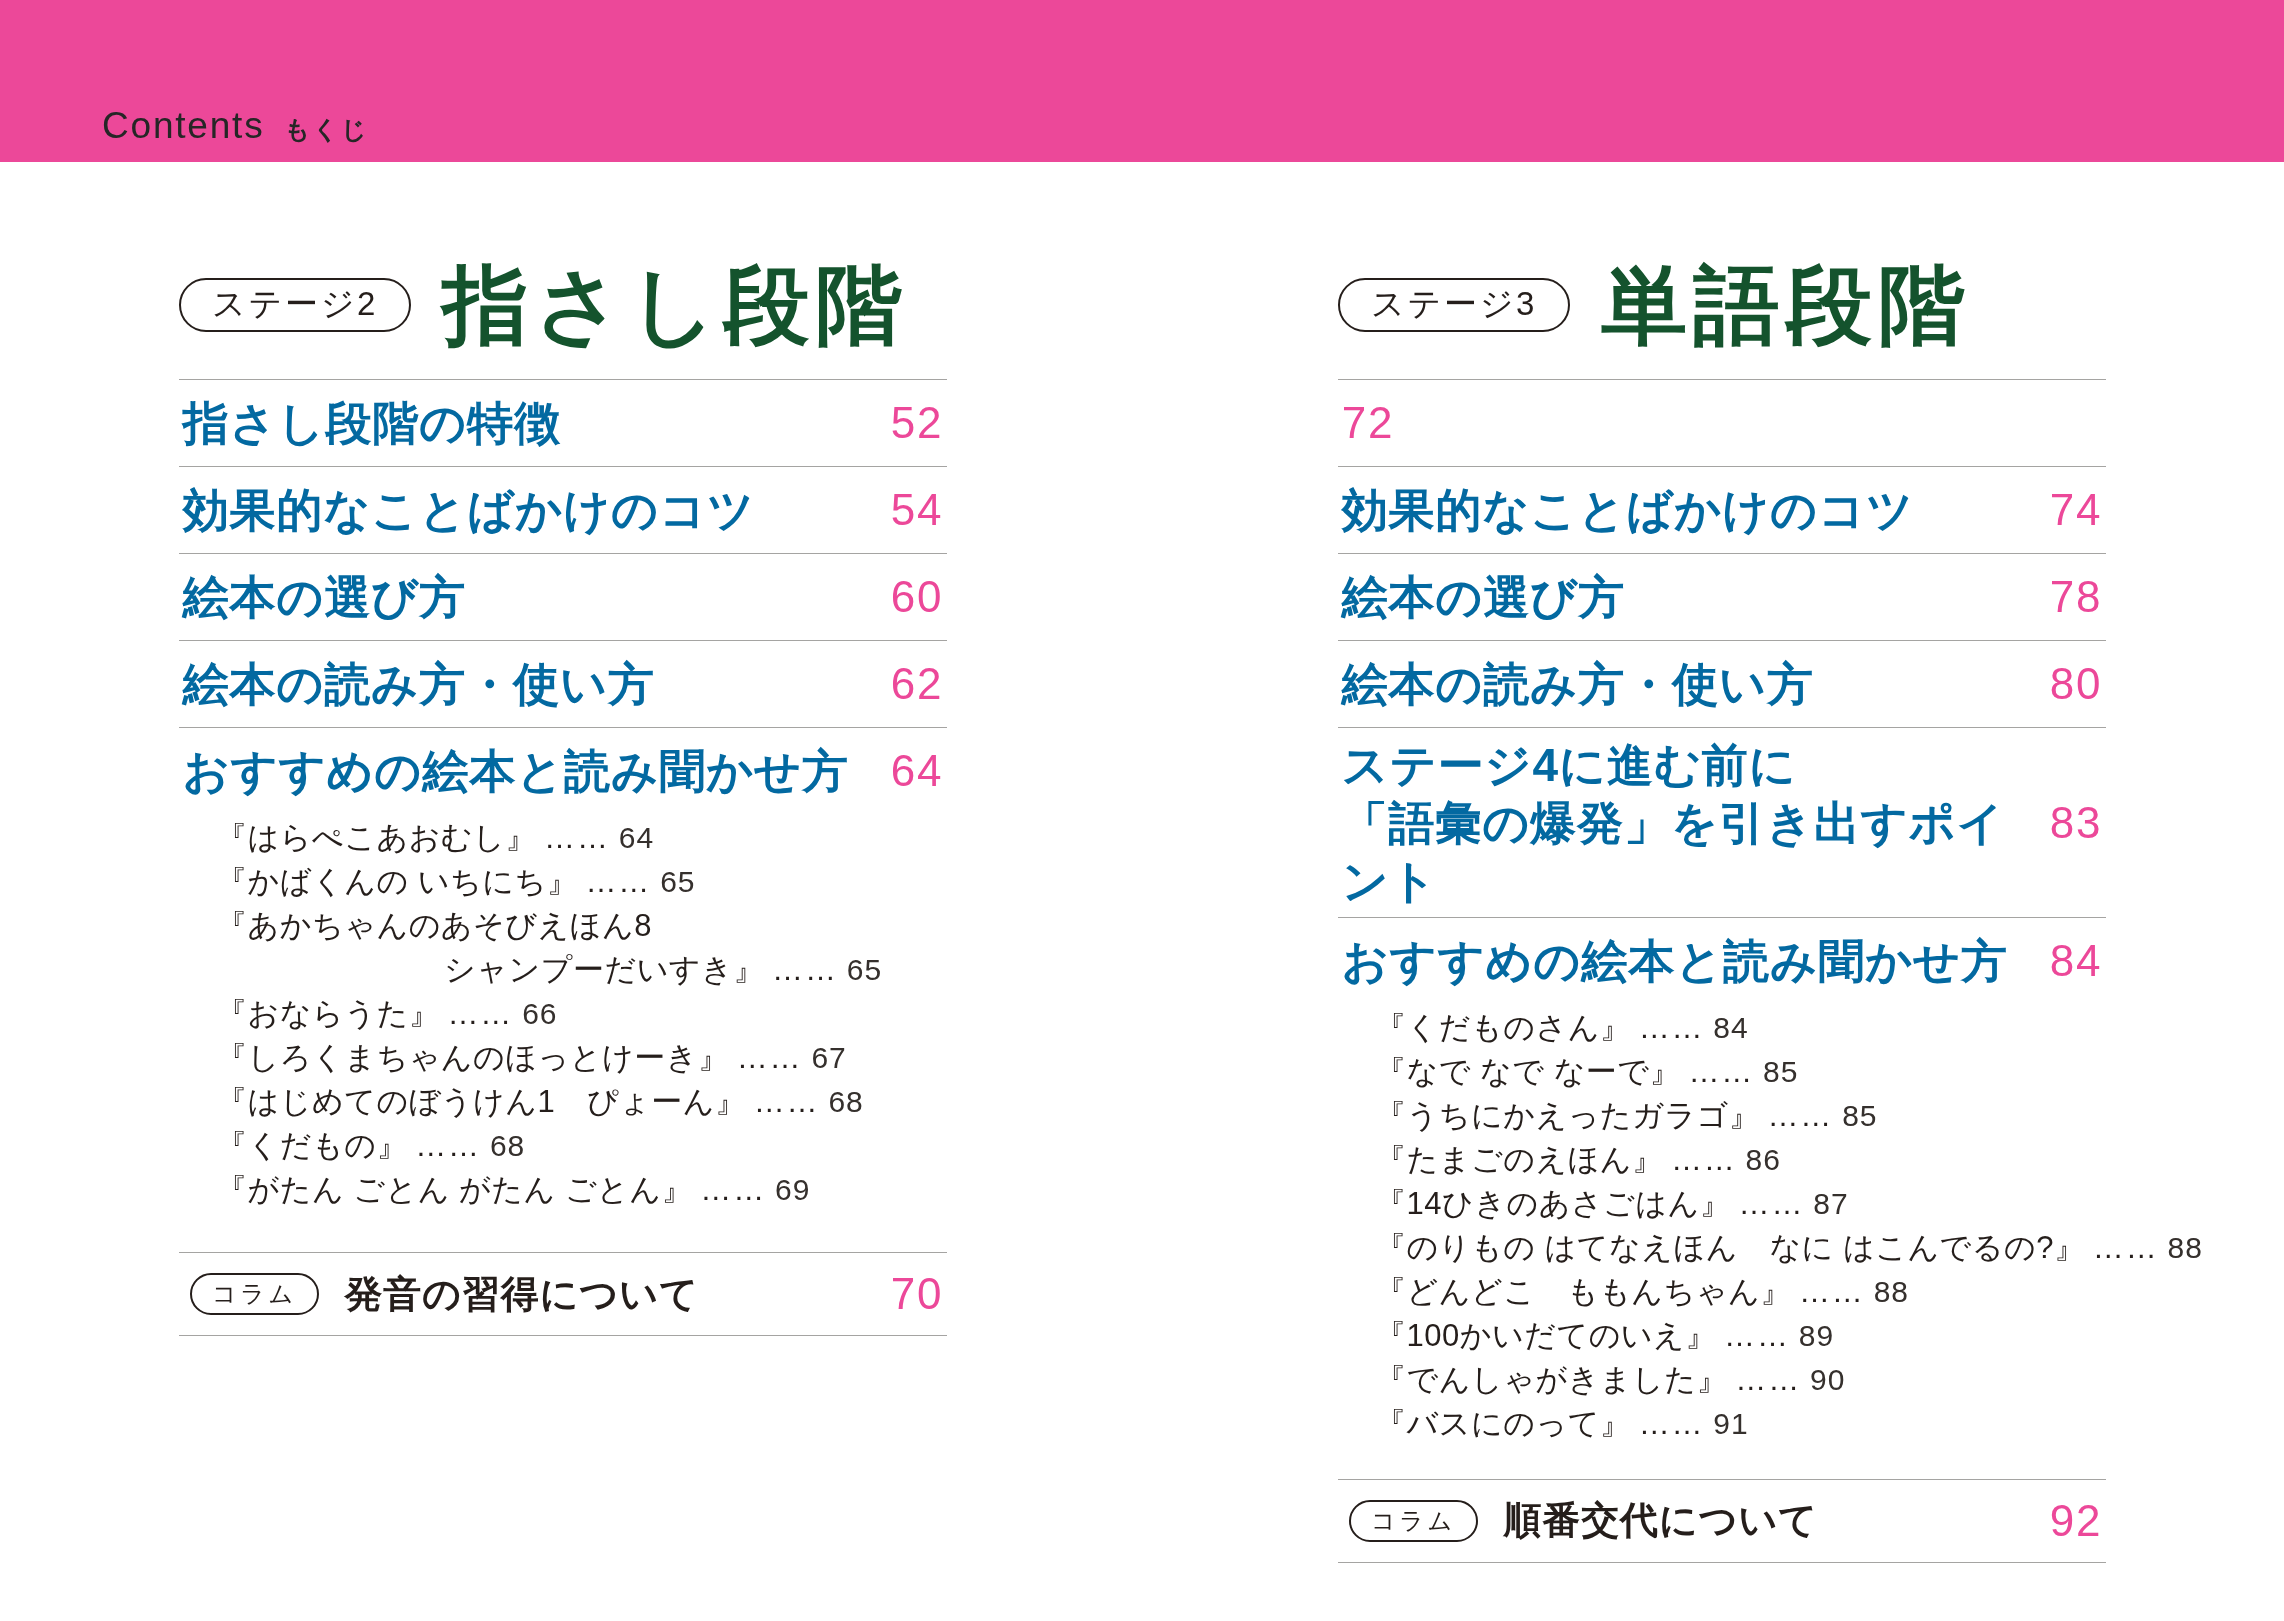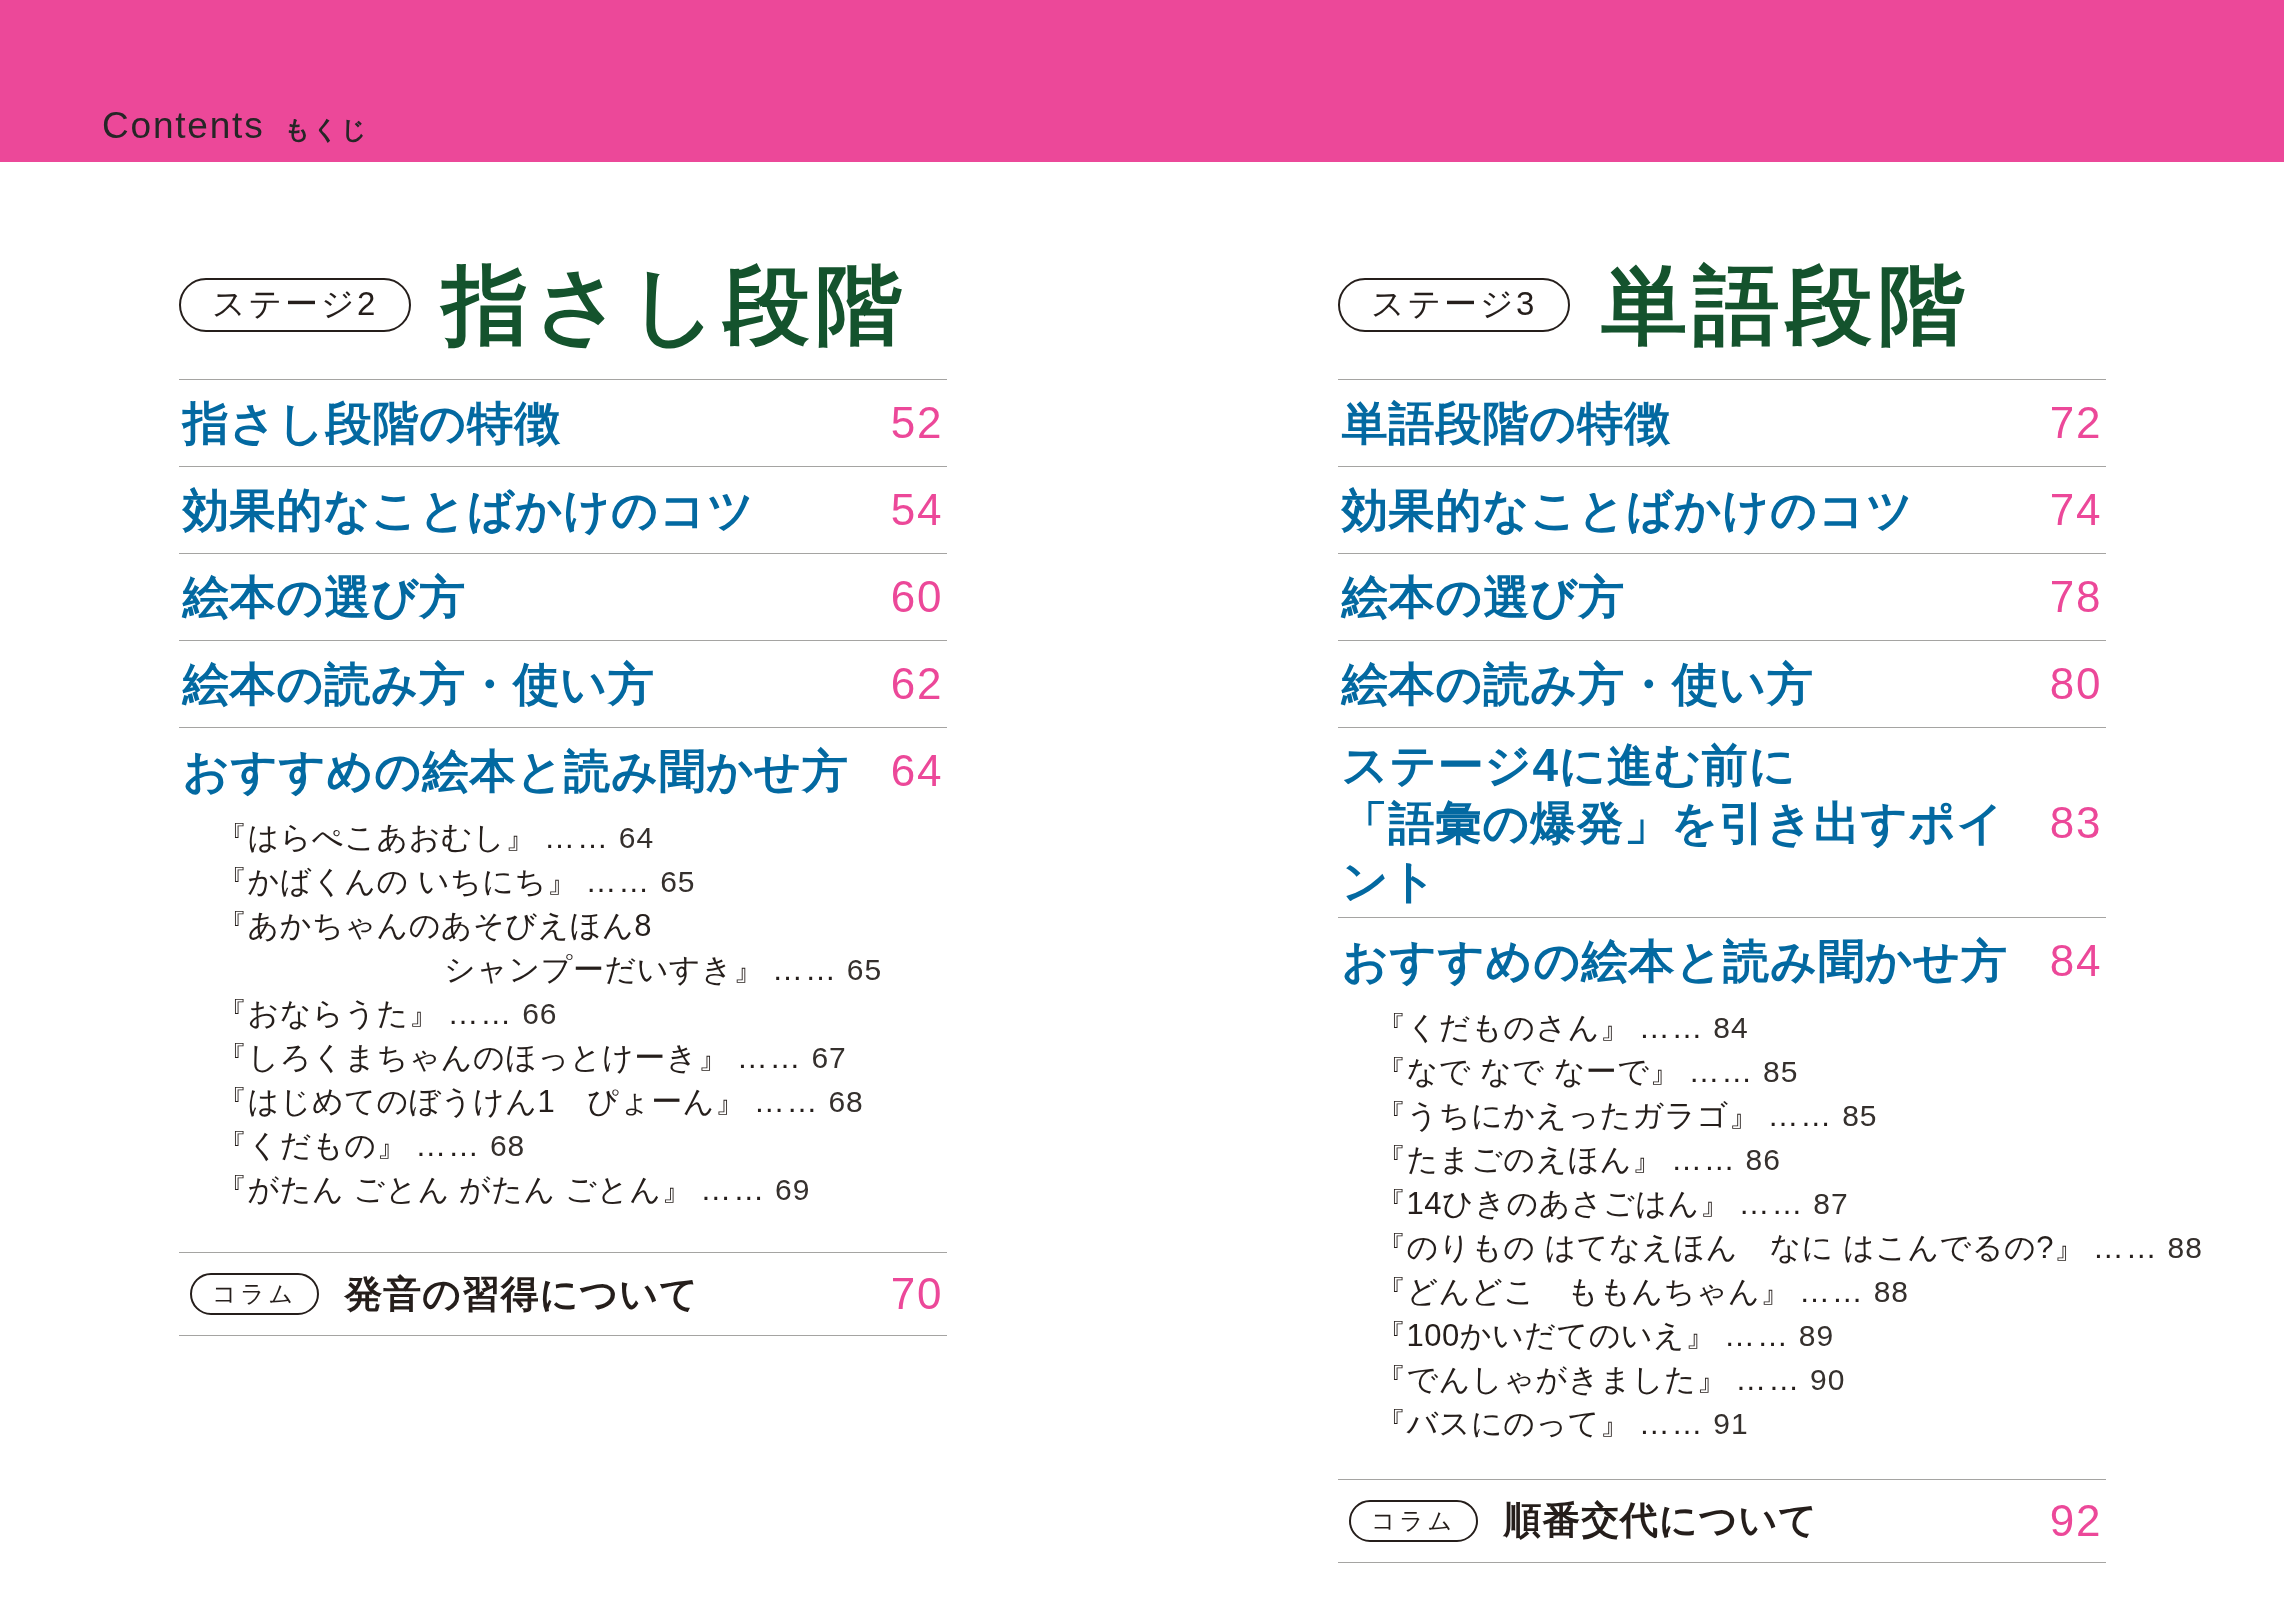--- a/index.html
+++ b/index.html
@@ -135,23 +135,20 @@
     </div>
   </section>
 
   <section class="column" id="col-right">
     <div class="stage-header">
       <div class="stage-pill">ステージ3</div>
       <h1 class="stage-title">単語段階</h1>
     </div>
     <div class="toc-list">
   <div class="toc-item">
-    <div class="toc-label">
-            <div>単語段階の特徴</div>
-          </div>
     <div class="num">72</div>
   </div>
 
   <div class="toc-item">
     <div class="toc-label">
             <div>効果的なことばかけのコツ</div>
           </div>
     <div class="num">74</div>
   </div>
 

